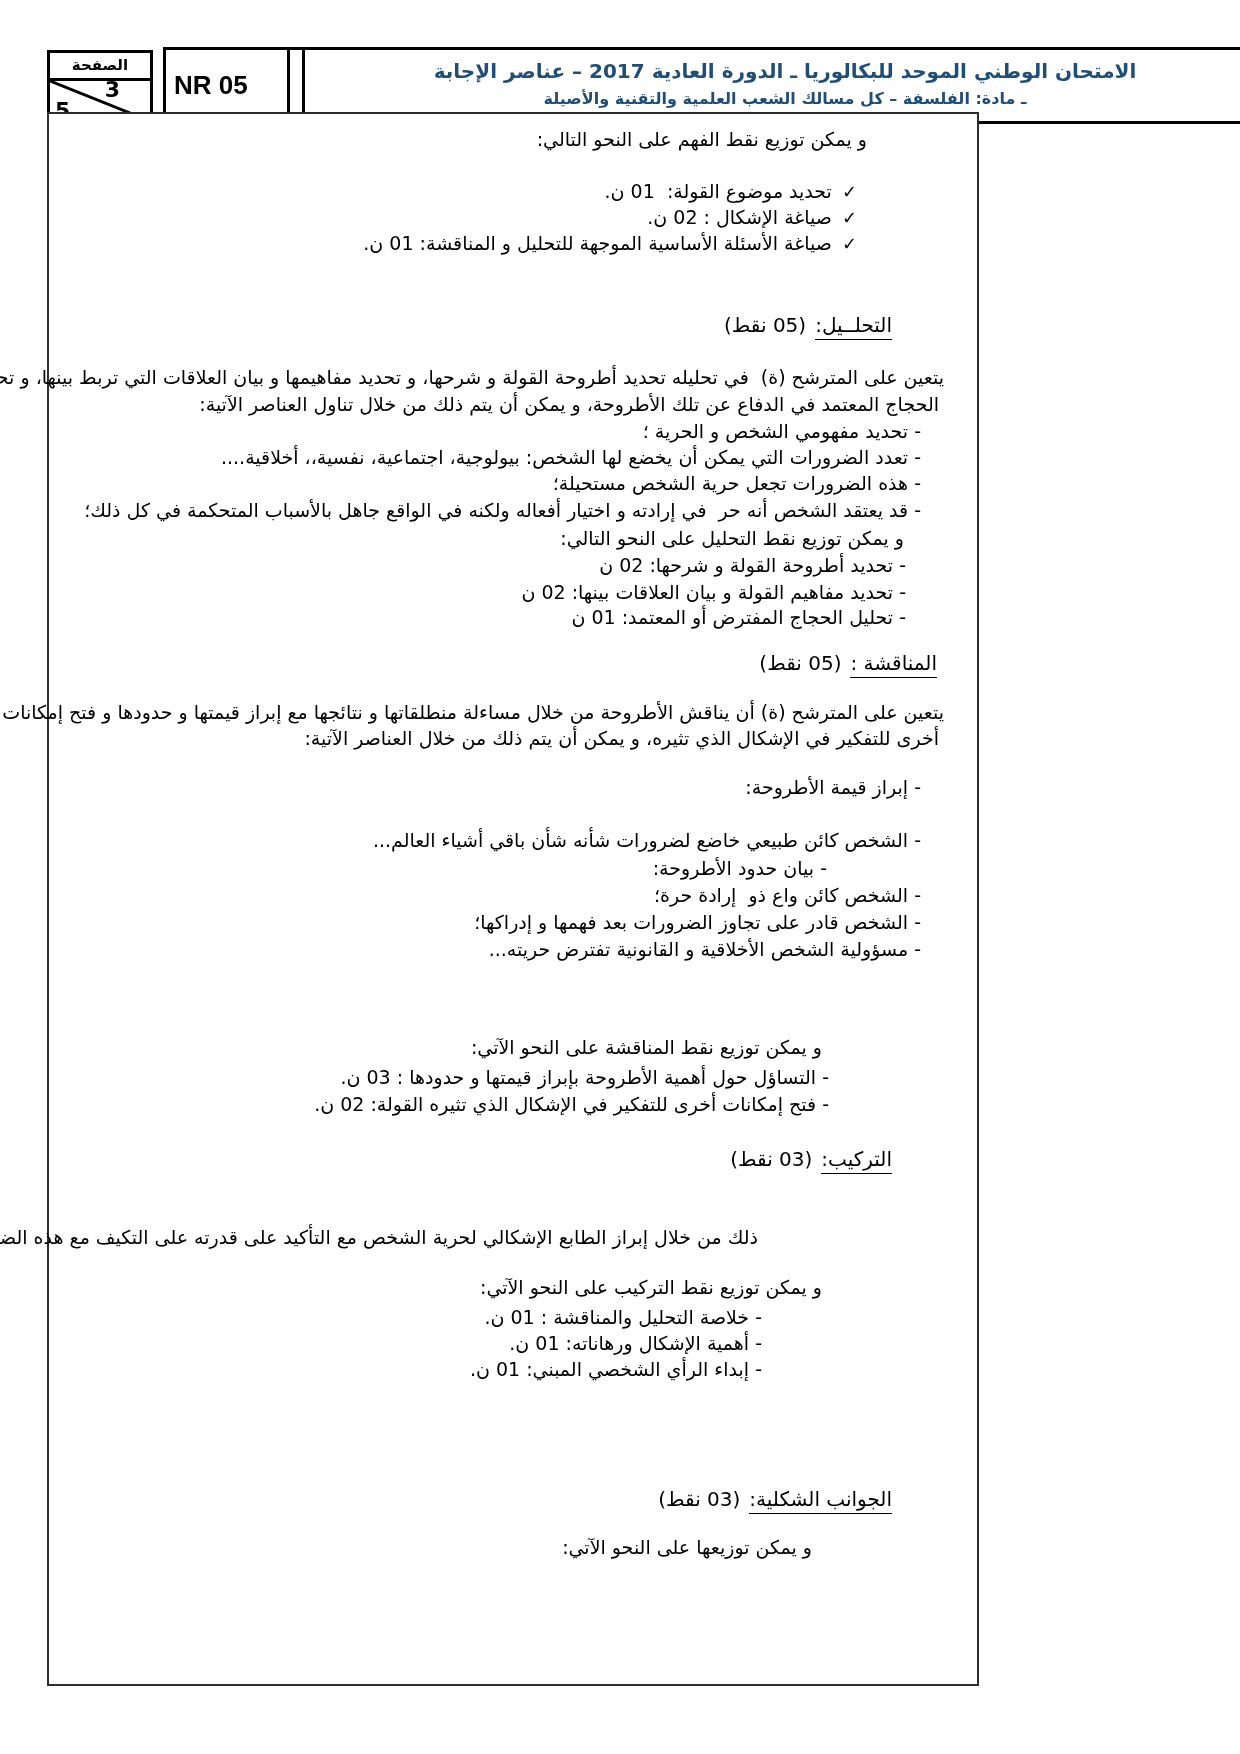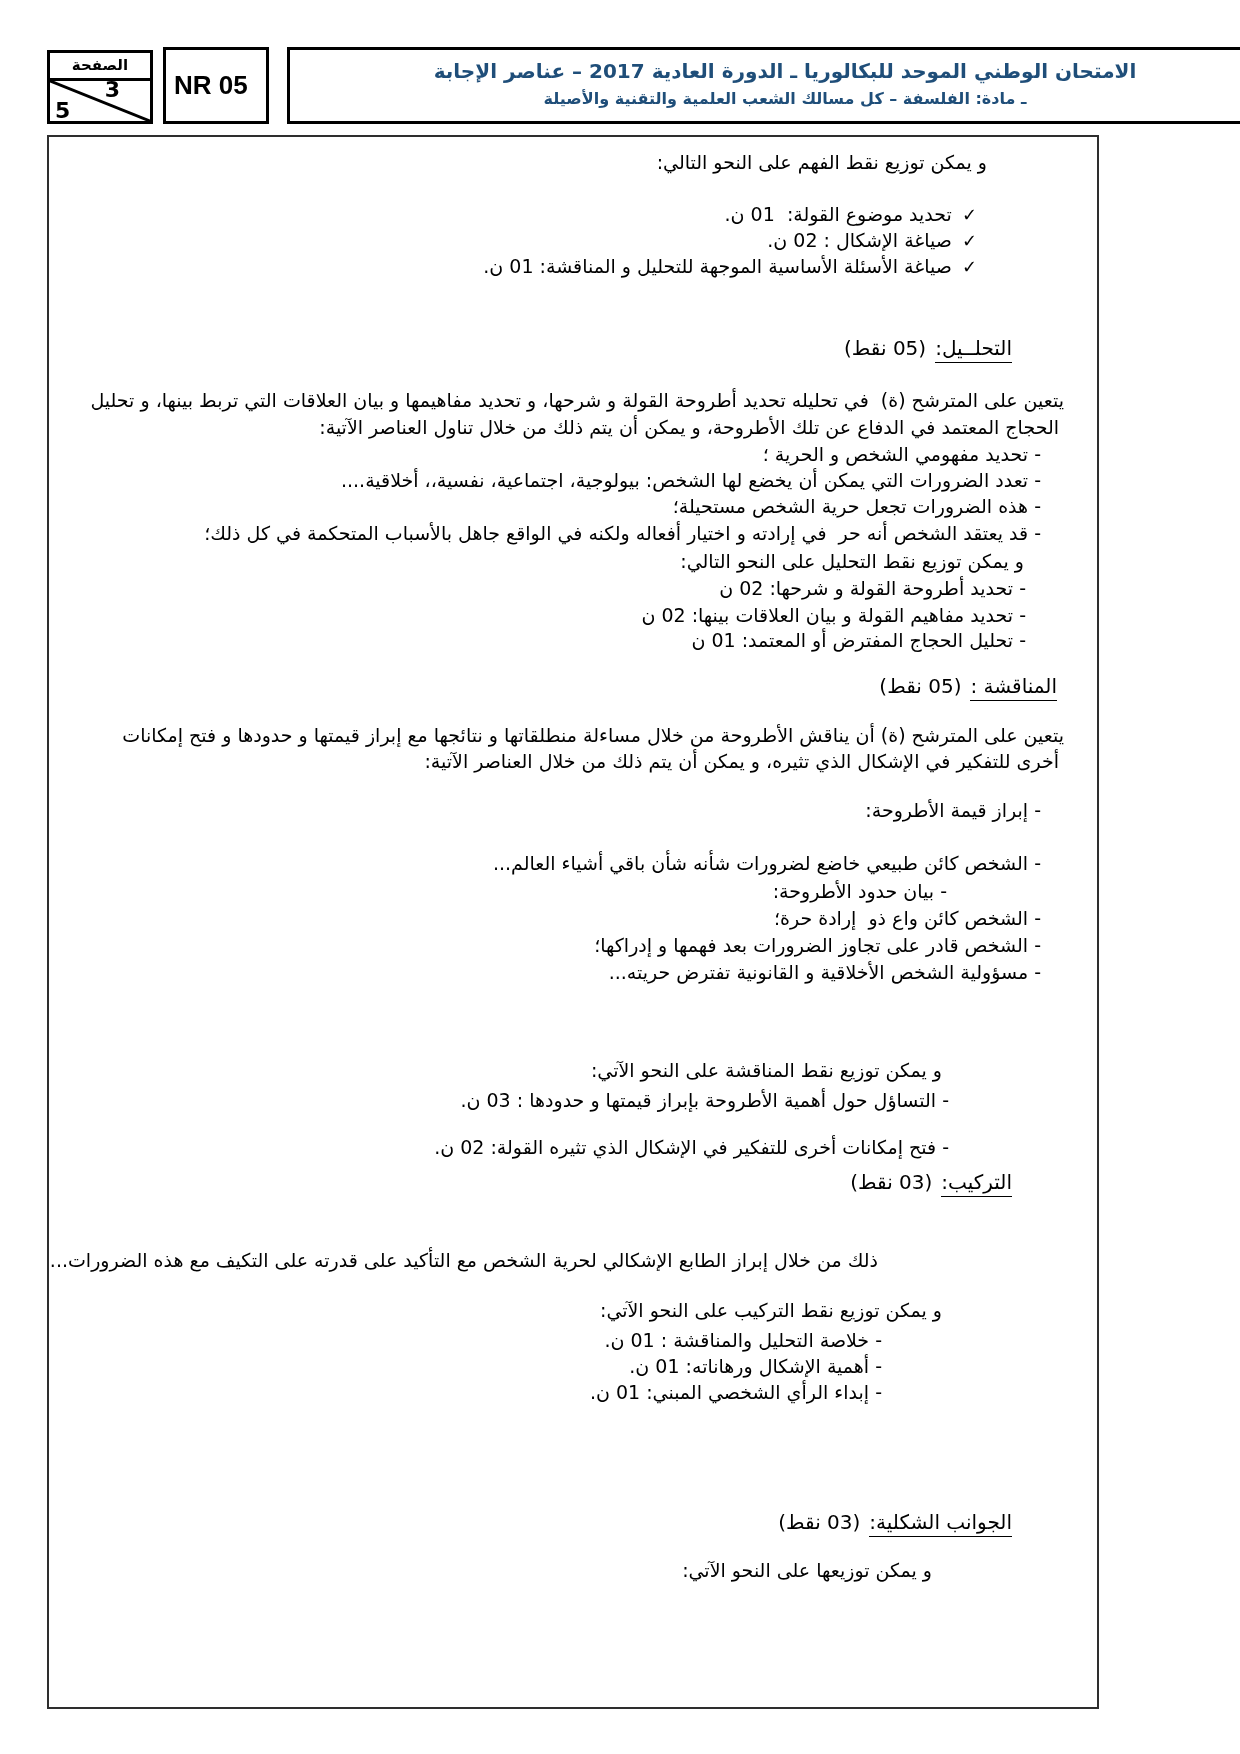--- a/index.html
+++ b/index.html
@@ -18,37 +18,37 @@
   }
   .pagebox-label{
     height:25px;line-height:25px;border-bottom:3px solid #000;
     text-align:center;font-weight:bold;font-size:15px;direction:rtl;
   }
   .pagebox-nums{position:relative;height:40px;}
   .pagebox-nums svg{position:absolute;left:0;top:0;}
   .num-top{position:absolute;top:-4px;right:30px;font-size:22px;font-weight:bold;}
   .num-bottom{position:absolute;bottom:-2px;left:5px;font-size:22px;font-weight:bold;}
   .nrbox{
-    position:absolute;left:163px;top:47px;width:106px;height:77px;
+    position:absolute;left:163px;top:47px;width:142px;height:77px;
     border:3px solid #000;box-sizing:border-box;
     display:flex;align-items:center;padding-left:8px;
     font-family:"Liberation Sans",sans-serif;
     font-weight:bold;font-size:26px;letter-spacing:0px;
   }
   .titlebox{
     position:absolute;left:287px;top:47px;width:996px;height:77px;
     border:3px solid #000;box-sizing:border-box;
     text-align:center;direction:rtl;
     font-weight:bold;
   }
   .title-l1{margin-top:7px;font-size:20px;line-height:28px;}
   .title-l2{font-size:16px;line-height:28px;}
   
   .frame{
-    position:absolute;left:47px;top:135px;width:1052px;height:1574px;
+    position:absolute;left:47px;top:112px;width:932px;height:1574px;
     border:2px solid #2e2e2e;box-sizing:border-box;
     direction:rtl;background:#fff;
   }
   .ln{
     position:absolute;
     white-space:pre;
     direction:rtl;
     font-size:19px;
     line-height:26px;
   }
@@ -111,21 +111,21 @@
 
     <div class="ln" style="top:660px;right:56px;">- إبراز قيمة الأطروحة:</div>
     <div class="ln" style="top:713px;right:56px;">- الشخص كائن طبيعي خاضع لضرورات شأنه شأن باقي أشياء العالم...</div>
     <div class="ln" style="top:741px;right:150px;">- بيان حدود الأطروحة:</div>
     <div class="ln" style="top:768px;right:56px;">- الشخص كائن واع ذو  إرادة حرة؛</div>
     <div class="ln" style="top:795px;right:56px;">- الشخص قادر على تجاوز الضرورات بعد فهمها و إدراكها؛</div>
     <div class="ln" style="top:822px;right:56px;">- مسؤولية الشخص الأخلاقية و القانونية تفترض حريته...</div>
 
     <div class="ln" style="top:920px;right:155px;">و يمكن توزيع نقط المناقشة على النحو الآتي:</div>
     <div class="ln" style="top:950px;right:148px;">- التساؤل حول أهمية الأطروحة بإبراز قيمتها و حدودها : 03 ن.</div>
-    <div class="ln" style="top:977px;right:148px;margin-top:20px;">- فتح إمكانات أخرى للتفكير في الإشكال الذي تثيره القولة: 02 ن.</div>
+    <div class="ln" style="top:977px;right:148px;">- فتح إمكانات أخرى للتفكير في الإشكال الذي تثيره القولة: 02 ن.</div>
 
     <div class="ln hd" style="top:1032px;right:85px;"><span class="hd-name">التركيب:</span><span>(03 نقط)</span></div>
 
     <div class="ln" style="top:1110px;right:219px;">ذلك من خلال إبراز الطابع الإشكالي لحرية الشخص مع التأكيد على قدرته على التكيف مع هذه الضرورات...</div>
 
     <div class="ln" style="top:1160px;right:155px;">و يمكن توزيع نقط التركيب على النحو الآتي:</div>
     <div class="ln" style="top:1190px;right:215px;">- خلاصة التحليل والمناقشة : 01 ن.</div>
     <div class="ln" style="top:1216px;right:215px;">- أهمية الإشكال ورهاناته: 01 ن.</div>
     <div class="ln" style="top:1242px;right:215px;">- إبداء الرأي الشخصي المبني: 01 ن.</div>
 

